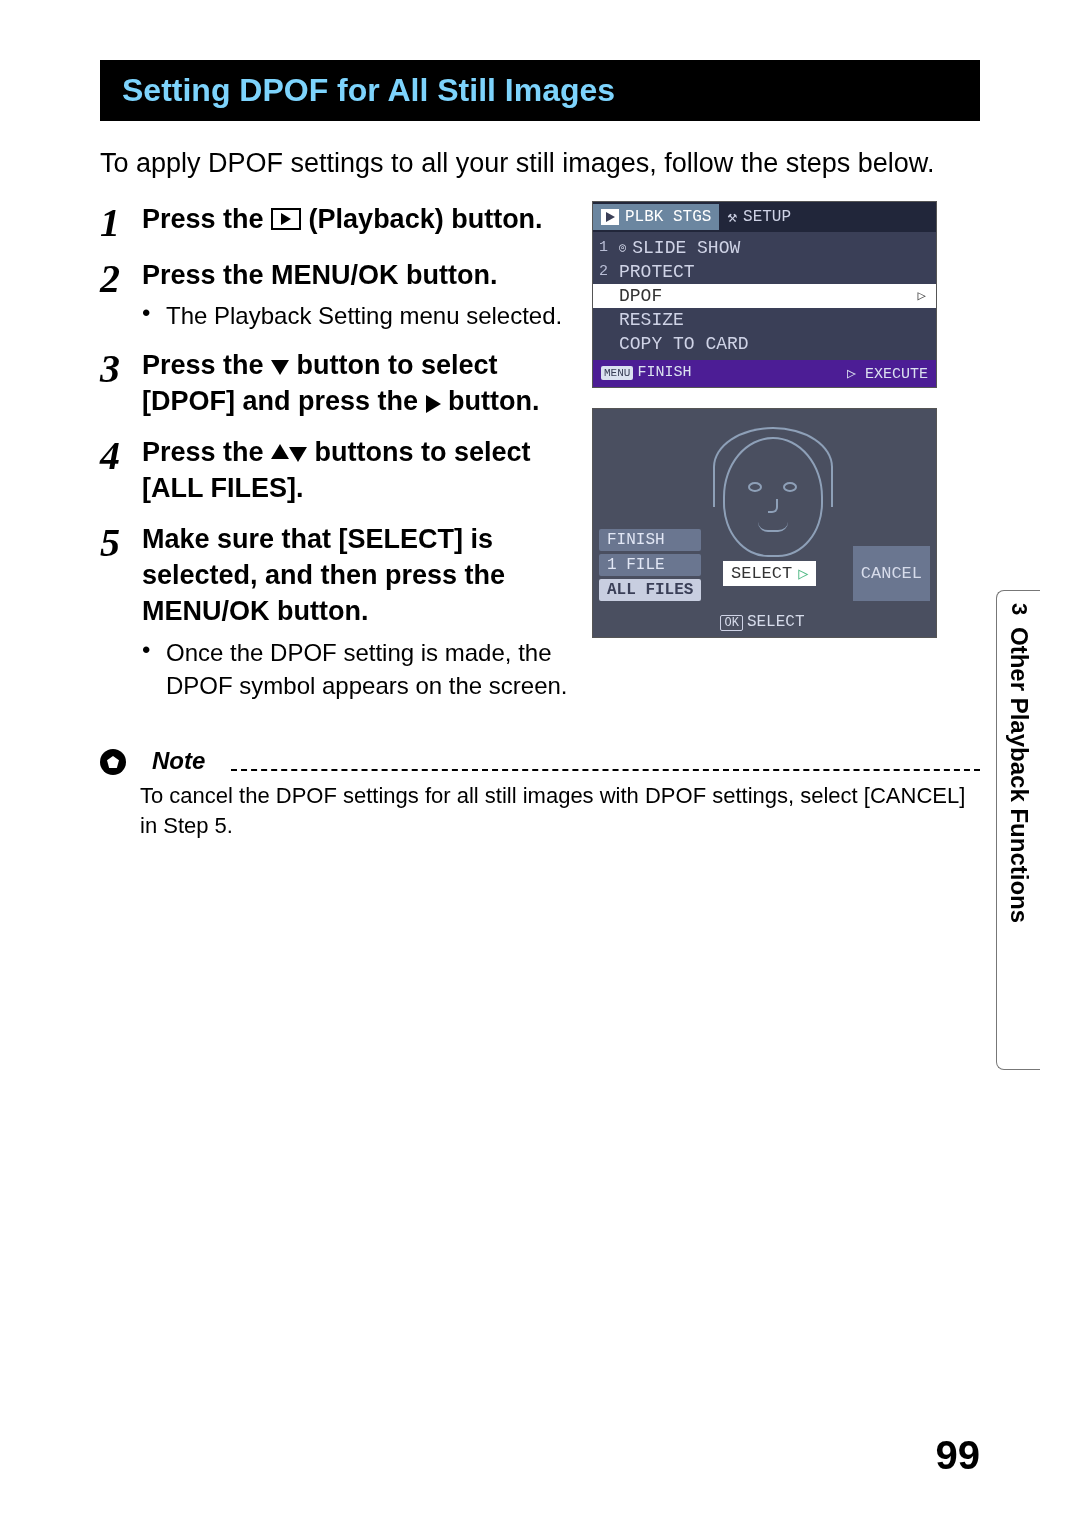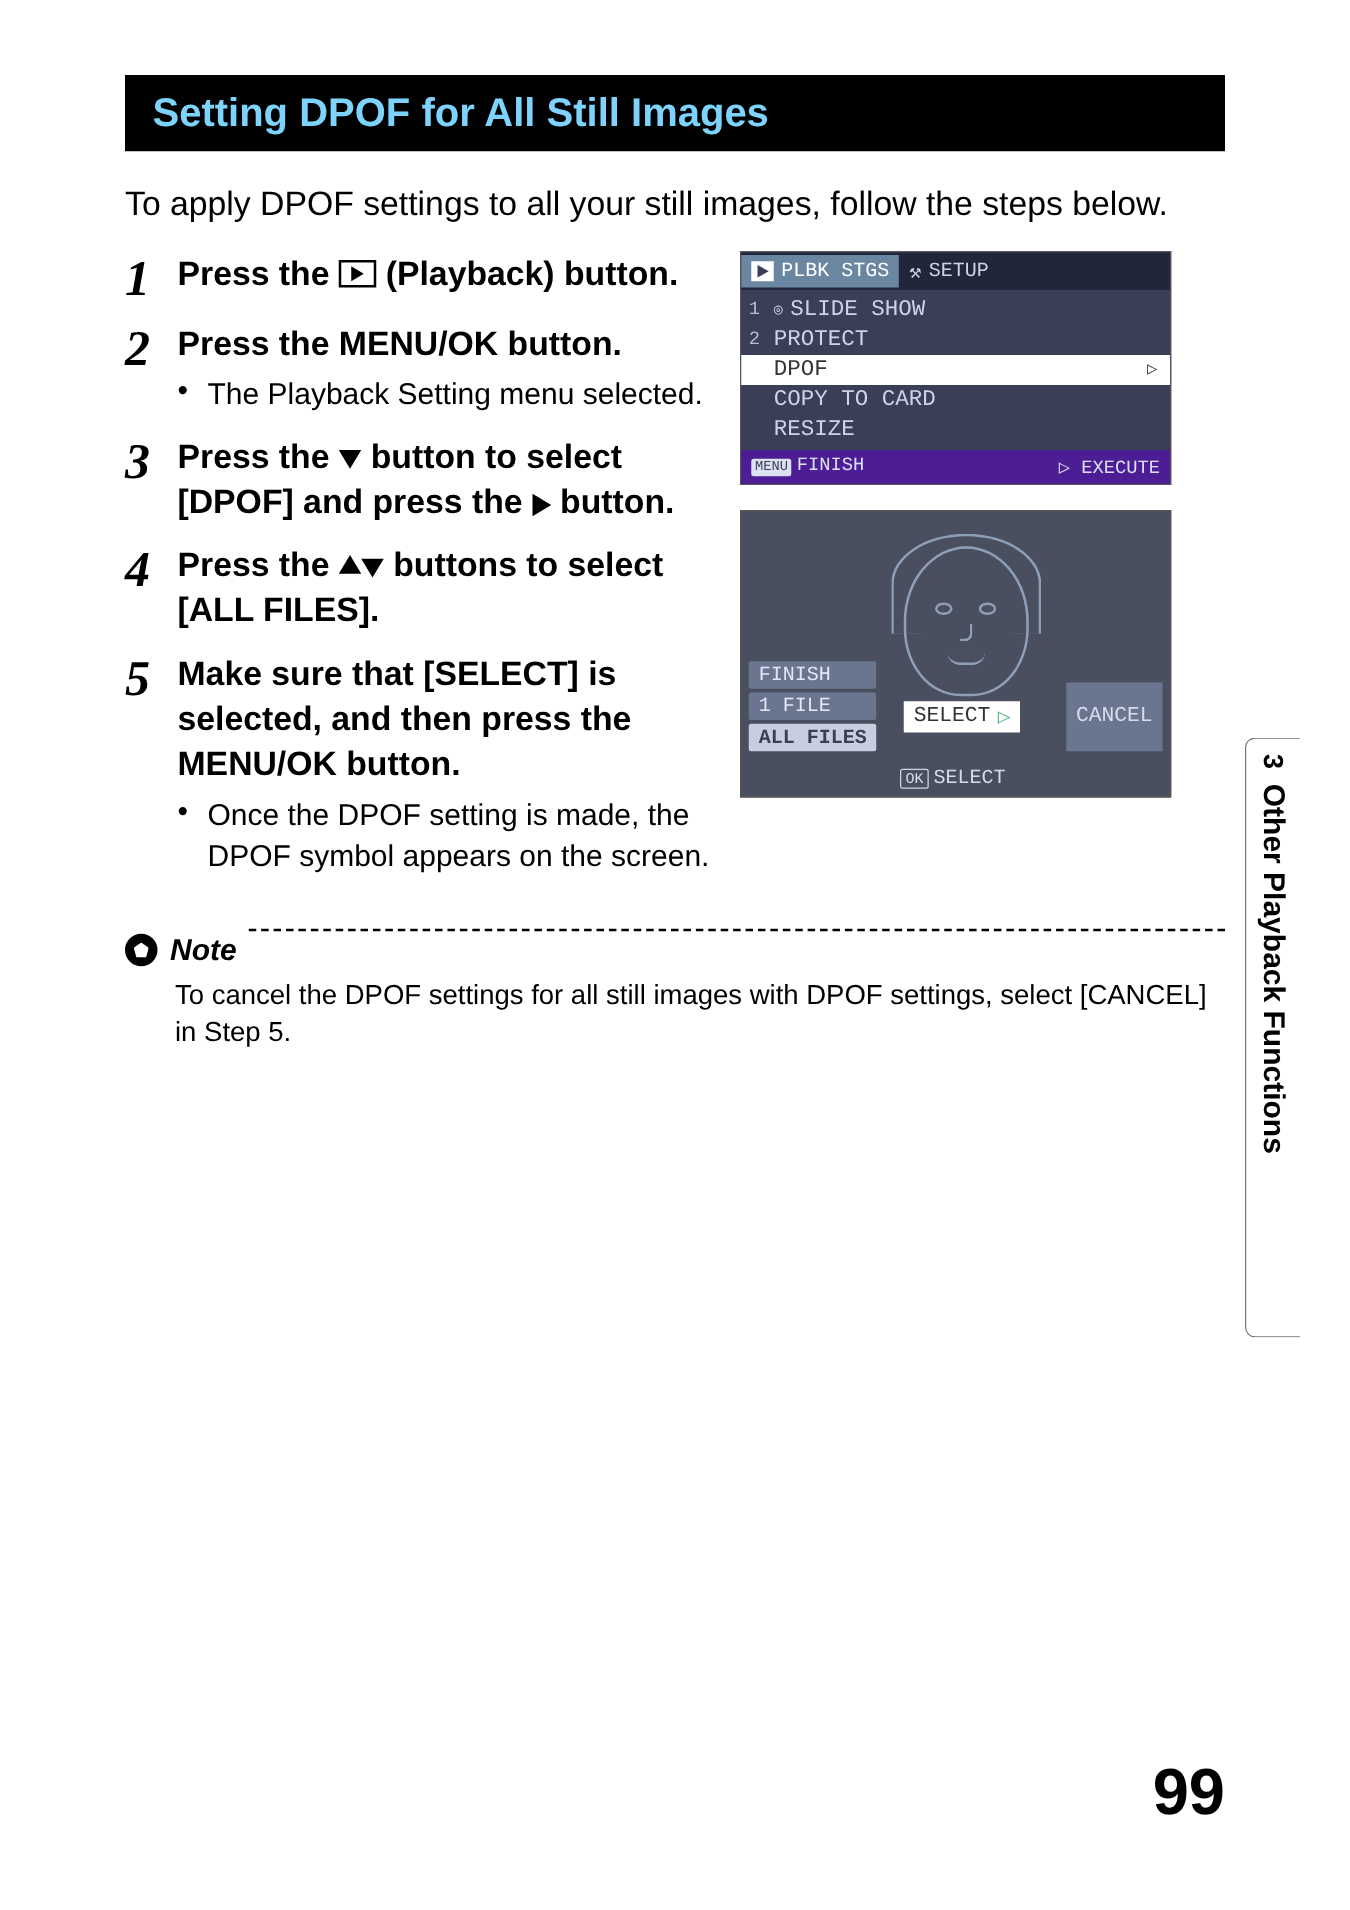--- a/index.html
+++ b/index.html
@@ -161,41 +161,41 @@
   .opt-stack{position:absolute;left:6px;bottom:36px;display:flex;flex-direction:column;gap:3px;font-size:16px;}
   .opt{background:#6a7690;color:#e2e7f5;padding:2px 8px;border-radius:2px;white-space:nowrap;}
   .opt.hl{background:#c8cee0;color:#3a3f57;font-weight:bold;}
   .prev-row{position:absolute;bottom:36px;left:130px;right:6px;display:flex;justify-content:space-between;font-size:17px;align-items:center;}
   .prev-sel{background:#fff;color:#333;padding:2px 8px;display:flex;align-items:center;gap:6px;}
   .prev-can{background:#6a7690;padding:18px 8px;}
   .prev-foot{position:absolute;bottom:6px;left:0;right:4px;text-align:center;font-size:16px;}
   .ok-badge{border:1px solid #cfd3e6;padding:0 3px;font-size:12px;border-radius:2px;margin-right:4px;}
   
   .note-block{margin-top:30px;}
-  .note-head{display:flex;align-items:flex-start;gap:10px;}
+  .note-head{display:flex;align-items:flex-end;gap:26px;}
   .note-icon{
     width:26px;height:26px;border-radius:50%;background:#000;display:flex;align-items:center;justify-content:center;
   }
   .note-icon::after{content:"";width:12px;height:12px;background:#fff;display:block;clip-path:polygon(50% 0,100% 35%,82% 100%,18% 100%,0 35%);}
   .note-label{font-style:italic;font-weight:bold;font-size:24px;}
   .note-dashes{flex:1;border-bottom:2px dashed #000;height:0;position:relative;top:-4px;}
   .note-body{font-size:22px;line-height:1.35;margin-top:6px;margin-left:40px;}
   
   .thumb-tab{
     position:absolute;right:40px;top:590px;width:44px;height:480px;
     writing-mode:vertical-rl;text-orientation:mixed;
     font-size:24px;font-weight:bold;
     display:flex;align-items:center;justify-content:flex-start;
     border-left:1px solid #777;border-top:1px solid #777;border-bottom:1px solid #777;
     border-radius:8px 0 0 8px;padding-top:12px;
     background:#fff;
   }
   .thumb-num{font-size:22px;font-weight:bold;margin-bottom:12px;}
   .page-num{
-    position:absolute;right:100px;bottom:64px;font-size:52px;font-weight:bold;
+    position:absolute;right:100px;bottom:50px;font-size:40px;font-weight:bold;
   }
   
   .inline-icon{display:inline-block;vertical-align:middle;}
   .pbk-rect{width:30px;height:22px;border:2px solid #000;display:inline-flex;align-items:center;justify-content:center;position:relative;top:-2px;}
   .pbk-rect::after{content:"";border-left:10px solid #000;border-top:6px solid transparent;border-bottom:6px solid transparent;}
   .tri-down{width:0;height:0;border-left:9px solid transparent;border-right:9px solid transparent;border-top:15px solid #000;display:inline-block;position:relative;top:1px;}
   .tri-up{width:0;height:0;border-left:9px solid transparent;border-right:9px solid transparent;border-bottom:15px solid #000;display:inline-block;position:relative;top:-2px;}
   .tri-right{width:0;height:0;border-top:9px solid transparent;border-bottom:9px solid transparent;border-left:15px solid #000;display:inline-block;position:relative;top:1px;}
 </style>
 </head>
@@ -292,25 +292,25 @@
             <span class="idx">2</span>
             <span>PROTECT</span>
           </div>
           <div class="cam-row sel">
             <span class="idx"></span>
             <span>DPOF</span>
             <span class="arrow-r">▷</span>
           </div>
           <div class="cam-row">
             <span class="idx"></span>
-            <span>COPY TO CARD</span>
+            <span>RESIZE</span>
           </div>
           <div class="cam-row">
             <span class="idx"></span>
-            <span>RESIZE</span>
+            <span>COPY TO CARD</span>
           </div>
         </div>
         <div class="cam-footer">
           <span><span class="menu-badge">MENU</span><span>FINISH</span></span>
           <span><span>▷</span> <span>EXECUTE</span></span>
         </div>
       </div>
 
       <div class="cam-prev">
         <div class="face">

